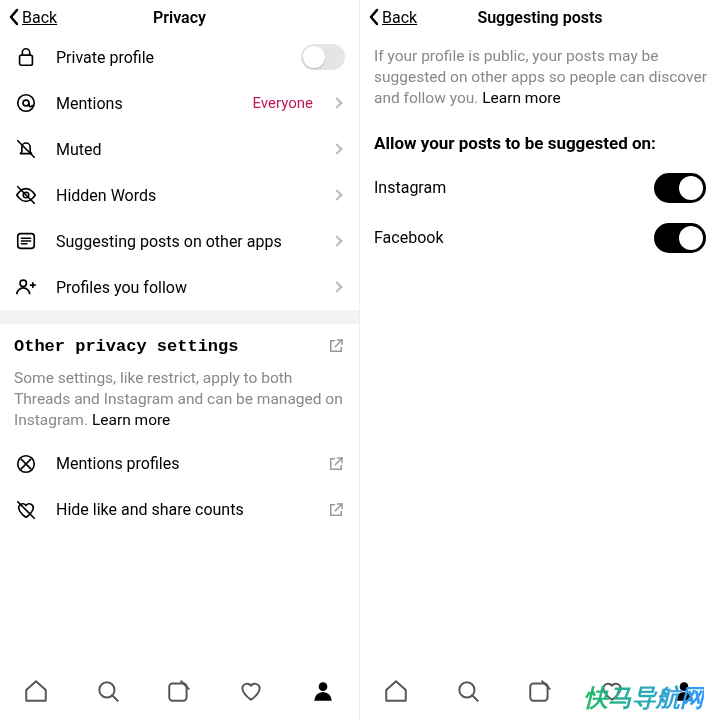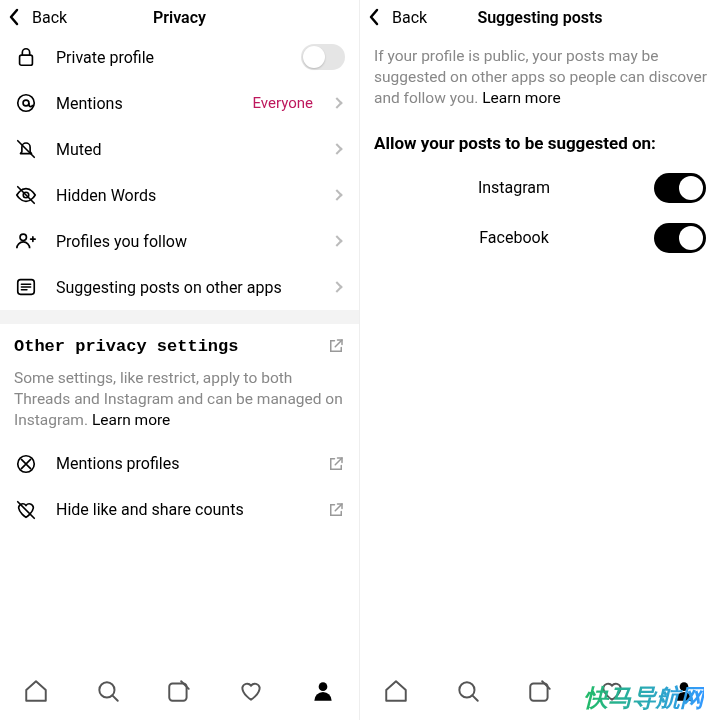--- a/index.html
+++ b/index.html
@@ -24,23 +24,24 @@
   .header {
     height: 34px;
     display: flex;
     align-items: center;
     padding: 0 8px;
     position: relative;
   }
   .back {
     display: flex;
     align-items: center;
-    gap: 12px;
+    gap: 2px;
     font-size: 16px;
     cursor: pointer;
+    text-decoration: underline;
   }
   .title {
     position: absolute;
     left: 50%;
     transform: translateX(-50%);
     font-weight: 600;
     font-size: 16px;
   }
   .list { flex: 1; }
   .row {
@@ -123,21 +124,20 @@
   .allow-title {
     padding: 8px 14px 10px 14px;
     font-weight: 700;
     font-size: 17px;
   }
   .srow {
     display: flex;
     align-items: center;
     padding: 0 14px;
     height: 50px;
-    text-align: center;
   }
   .srow .slabel { flex:1; font-size: 16px; }
   .bigtoggle {
     width: 52px;
     height: 30px;
     border-radius: 15px;
     background: #000;
     position: relative;
   }
   .bigtoggle::after {
@@ -238,37 +238,37 @@
             <path d="M3 3 L21 21" stroke="#000" stroke-width="1.8" stroke-linecap="round"></path>
           </svg>
       </span>
       <span class="label">Hidden Words</span>
       <span class="chev"></span>
     </div>
 
     <div class="row">
       <span class="icon">
         <svg width="22" height="22" viewBox="0 0 24 24">
+            <rect x="3" y="4" width="18" height="16" rx="3" fill="none" stroke="#000" stroke-width="1.8"></rect>
+            <path d="M7 9 h10 M7 12 h10 M7 15 h6" stroke="#000" stroke-width="1.8" stroke-linecap="round"></path>
+          </svg>
+      </span>
+      <span class="label">Suggesting posts on other apps</span>
+      <span class="chev"></span>
+    </div>
+
+    <div class="row">
+      <span class="icon">
+        <svg width="22" height="22" viewBox="0 0 24 24">
             <circle cx="9" cy="8" r="3.5" fill="none" stroke="#000" stroke-width="1.8"></circle>
             <path d="M2 20 a7 7 0 0 1 14 0" fill="none" stroke="#000" stroke-width="1.8"></path>
             <path d="M17 10 h5 M19.5 7.5 v5" stroke="#000" stroke-width="1.8" stroke-linecap="round"></path>
           </svg>
       </span>
       <span class="label">Profiles you follow</span>
-      <span class="chev"></span>
-    </div>
-
-    <div class="row">
-      <span class="icon">
-        <svg width="22" height="22" viewBox="0 0 24 24">
-            <rect x="3" y="4" width="18" height="16" rx="3" fill="none" stroke="#000" stroke-width="1.8"></rect>
-            <path d="M7 9 h10 M7 12 h10 M7 15 h6" stroke="#000" stroke-width="1.8" stroke-linecap="round"></path>
-          </svg>
-      </span>
-      <span class="label">Suggesting posts on other apps</span>
       <span class="chev"></span>
     </div>
 
     <div class="section-divider"></div>
 
     <div class="section-heading">
       <span>Other privacy settings</span>
       <span class="spacer"></span>
       <span class="ext-icon">
         <svg width="18" height="18" viewBox="0 0 24 24">

